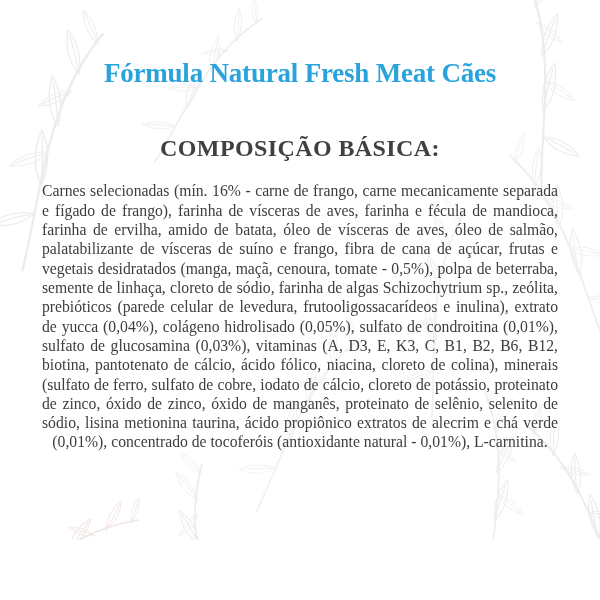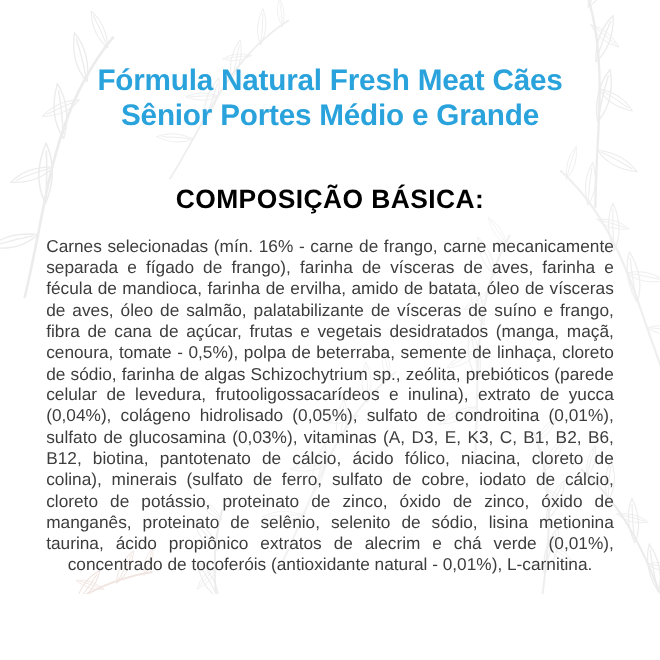--- a/index.html
+++ b/index.html
@@ -6,21 +6,21 @@
     margin: 0;
     padding: 0;
     background: #ffffff;
   }
   .canvas {
     position: relative;
     width: 600px;
     height: 540px;
     overflow: hidden;
     background: #ffffff;
-    font-family: Liberation Sans, sans-serif;
+    font-family: Liberation Serif, serif;
   }
   
   .bg-layer {
     position: absolute;
     inset: 0;
     pointer-events: none;
   }
   .bg-art {
     position: absolute;
     overflow: visible;
@@ -107,21 +107,20 @@
       </svg>
     <svg class="bg-art" viewBox="0 0 100 200" style="left:520px; top:420px; width:110px; height:190px; color:#ececec; transform:scaleX(-1) rotate(10deg);">
         <use href="#spray"></use>
       </svg>
   </div>
 
   <div class="content">
 
     <h1 class="title" style="color: rgb(42, 163, 220);">
       <div>Fórmula Natural Fresh Meat Cães</div>
-      <div>Sênior Portes Médio e Grande</div>
     </h1>
 
-    <h2 class="heading" style="color: #000000;">COMPOSIÇÃO BÁSICA:</h2>
+    <h2 class="heading" style="color: #404040;">COMPOSIÇÃO BÁSICA:</h2>
 
     <p class="body-text" style="color: rgb(61, 61, 61);">Carnes selecionadas (mín. 16% - carne de frango, carne mecanicamente separada e fígado de frango), farinha de vísceras de aves, farinha e fécula de mandioca, farinha de ervilha, amido de batata, óleo de vísceras de aves, óleo de salmão, palatabilizante de vísceras de suíno e frango, fibra de cana de açúcar, frutas e vegetais desidratados (manga, maçã, cenoura, tomate - 0,5%), polpa de beterraba, semente de linhaça, cloreto de sódio, farinha de algas Schizochytrium sp., zeólita, prebióticos (parede celular de levedura, frutooligossacarídeos e inulina), extrato de yucca (0,04%), colágeno hidrolisado (0,05%), sulfato de condroitina (0,01%), sulfato de glucosamina (0,03%), vitaminas (A, D3, E, K3, C, B1, B2, B6, B12, biotina, pantotenato de cálcio, ácido fólico, niacina, cloreto de colina), minerais (sulfato de ferro, sulfato de cobre, iodato de cálcio, cloreto de potássio, proteinato de zinco, óxido de zinco, óxido de manganês, proteinato de selênio, selenito de sódio, lisina metionina taurina, ácido propiônico extratos de alecrim e chá verde (0,01%), concentrado de tocoferóis (antioxidante natural - 0,01%), L-carnitina.</p>
 
   </div>
 </div>
 
 </body></html>

